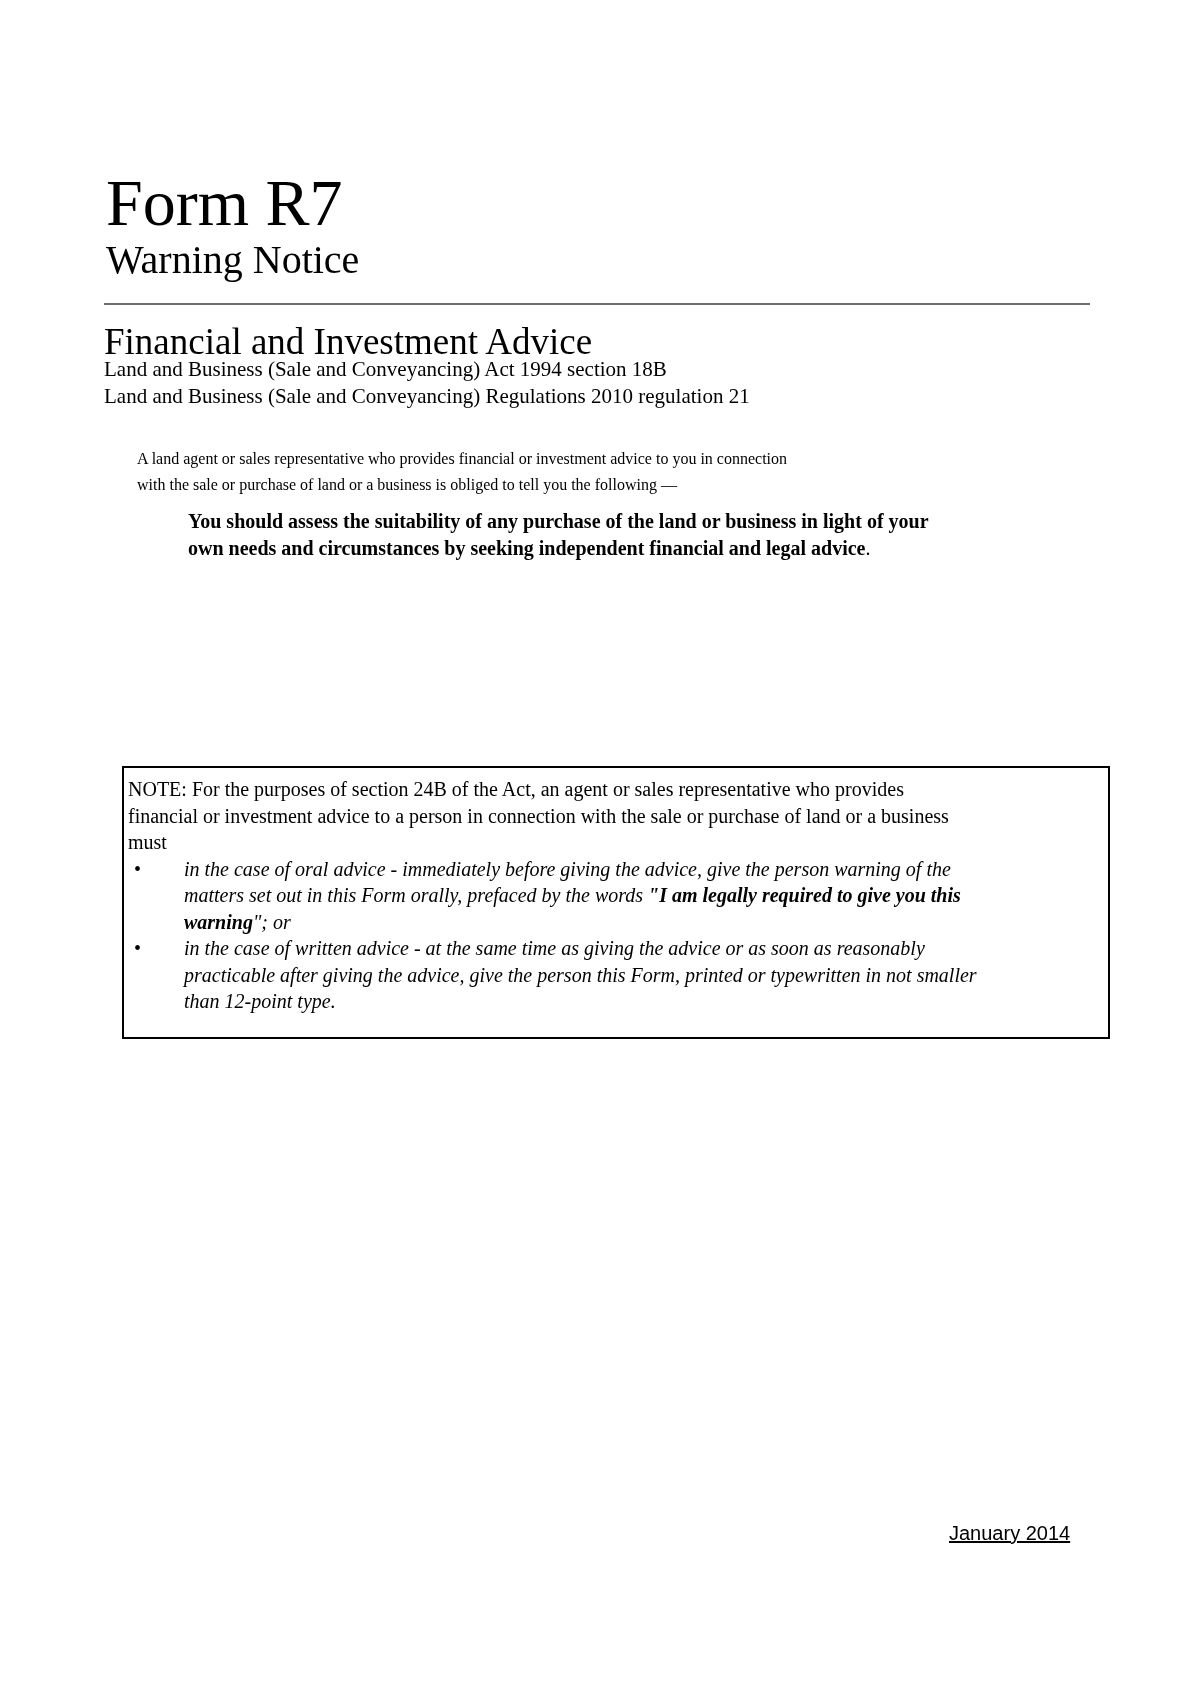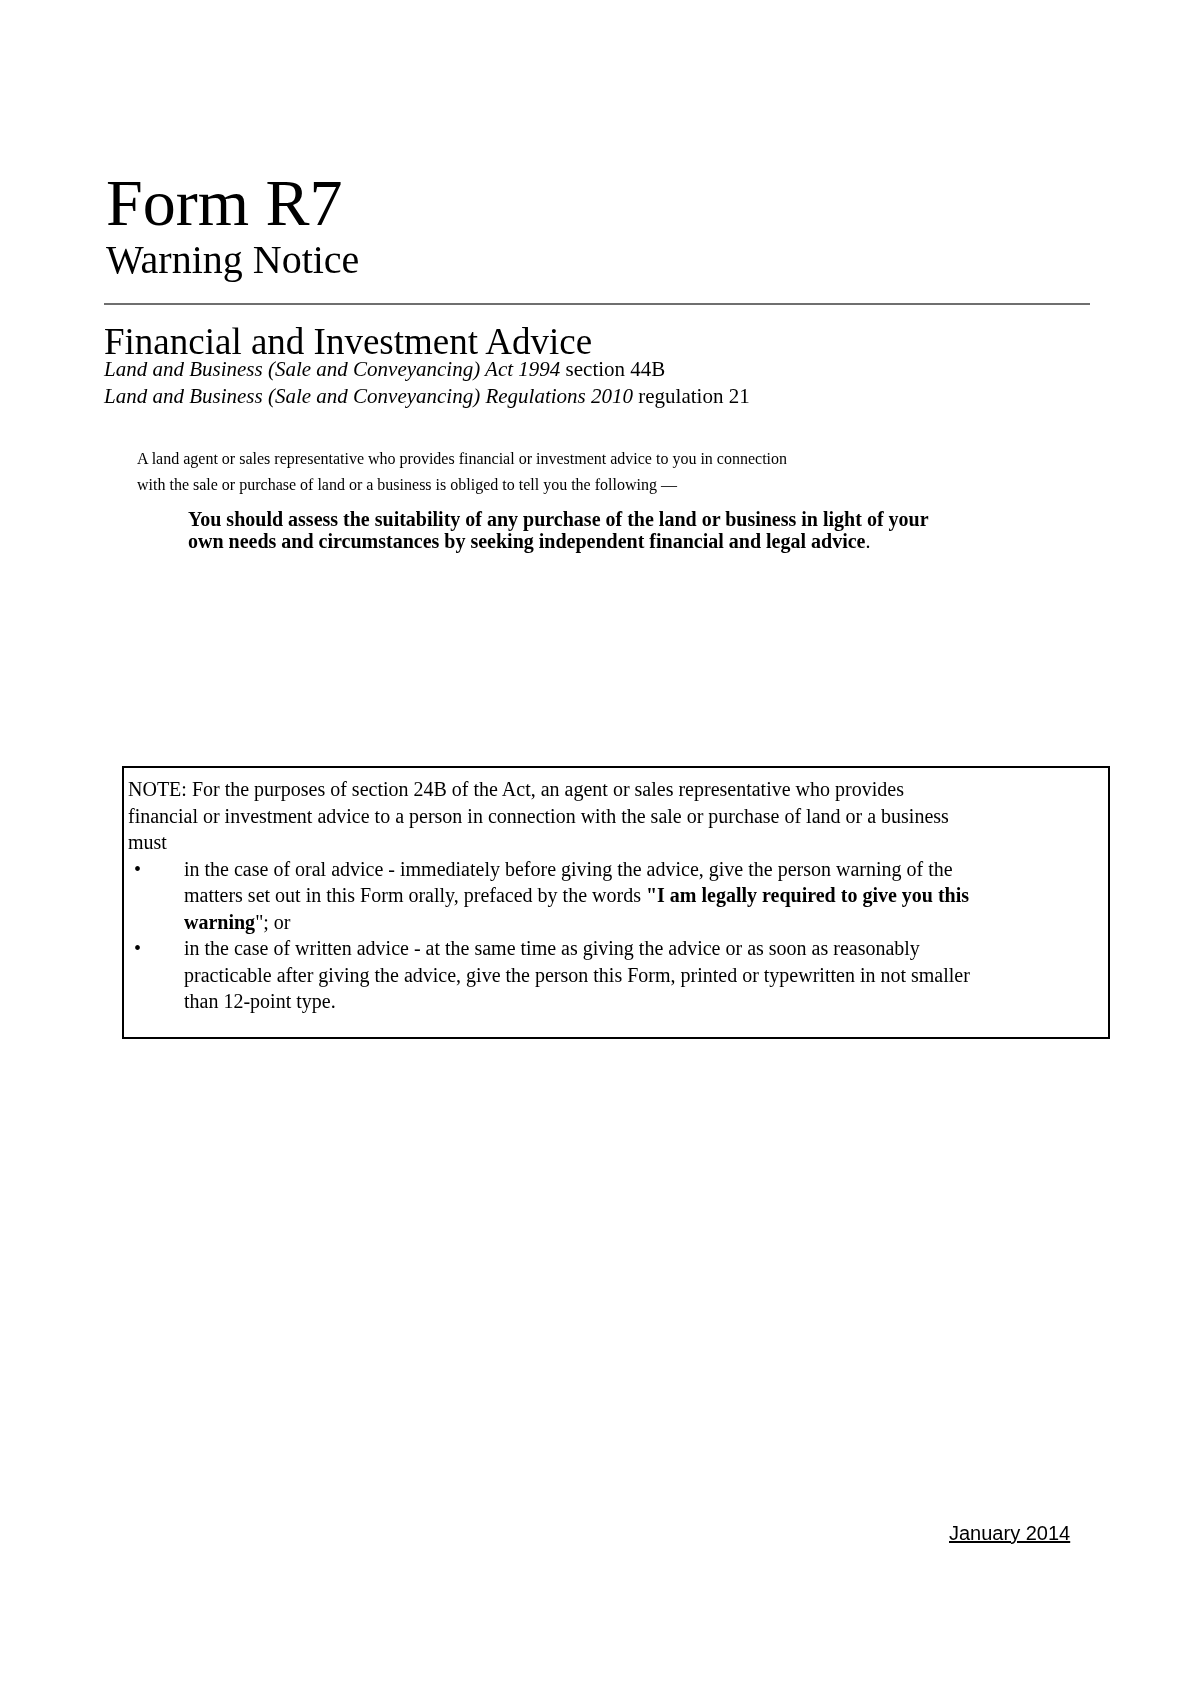--- a/index.html
+++ b/index.html
@@ -52,35 +52,35 @@
   }
   .citation {
     position: absolute;
     left: 104px;
     font-size: 21px;
     line-height: 1.0;
     white-space: pre;
   }
   .citation-1 { top: 359px; }
   .citation-2 { top: 386px; text-align: center; }
-  .citation .it { font-style: italic; }
+  .citation .it { }
   .intro-para {
     position: absolute;
     left: 137px;
     top: 446px;
     font-size: 16px;
     line-height: 26px;
     white-space: pre-wrap;
   }
   .warning-para {
     position: absolute;
     left: 188px;
     top: 508px;
     font-size: 20px;
-    line-height: 22px;
+    line-height: 27px;
     white-space: pre-wrap;
   }
   .warning-para .b { font-weight: bold; }
   .note-box {
     position: absolute;
     left: 122px;
     top: 766px;
     width: 988px;
     height: 273px;
     box-sizing: border-box;
@@ -97,20 +97,21 @@
     align-items: flex-start;
   }
   .bullet-marker {
     flex: 0 0 56px;
     padding-left: 6px;
     box-sizing: border-box;
   }
   .bullet-text {
     flex: 1 1 auto;
     white-space: pre-wrap;
+    font-style: italic;
   }
   .bullet-text .b { font-weight: bold; }
   .footer-date {
     position: absolute;
     left: 949px;
     top: 1521px;
     font-family: "Liberation Sans", sans-serif;
     font-size: 20px;
     line-height: 1.2;
     white-space: pre;
@@ -123,21 +124,21 @@
 <div class="page">
 
   <div class="form-title">Form R7</div>
 
   <div class="form-subtitle">Warning Notice</div>
 
   <hr class="title-rule">
 
   <div class="section-heading">Financial and Investment Advice</div>
 
-  <div class="citation citation-1"><span class="it">Land and Business (Sale and Conveyancing) Act 1994</span><span> section 44B</span></div>
+  <div class="citation citation-1"><span class="it">Land and Business (Sale and Conveyancing) Act 1994</span><span> section 18B</span></div>
 
   <div class="citation citation-2"><span class="it">Land and Business (Sale and Conveyancing) Regulations 2010</span><span> regulation 21</span></div>
 
   <div class="intro-para">A land agent or sales representative who provides financial or investment advice to you in connection
 with the sale or purchase of land or a business is obliged to tell you the following —</div>
 
   <div class="warning-para"><span class="b">You should assess the suitability of any purchase of the land or business in light of your
 own needs and circumstances by seeking independent financial and legal advice</span><span>.</span></div>
 
   <div class="note-box">

